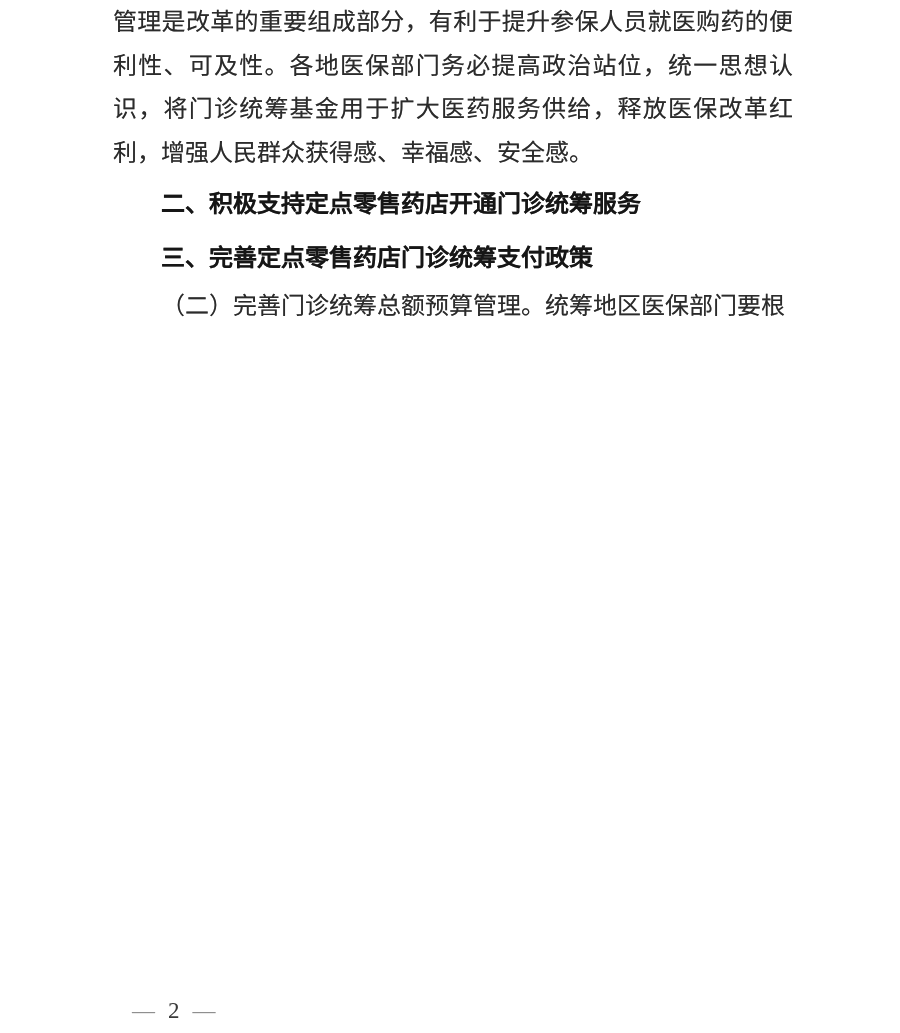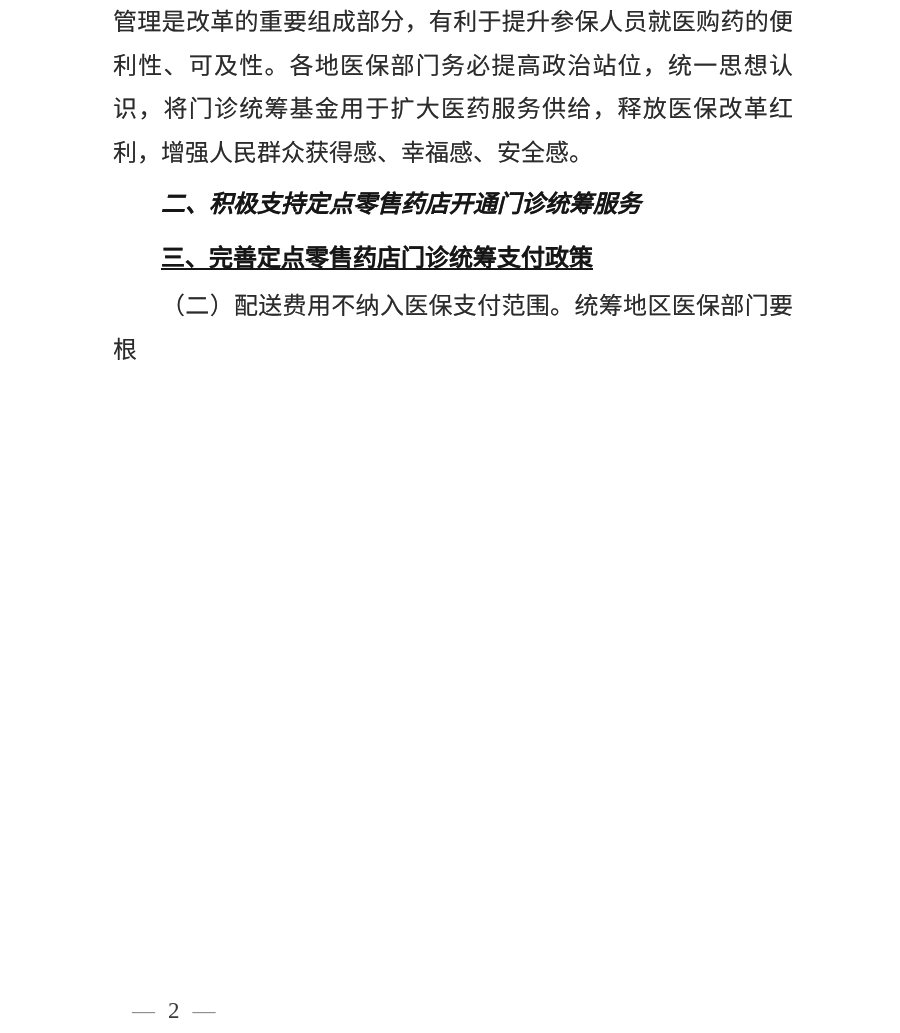--- a/index.html
+++ b/index.html
@@ -39,22 +39,22 @@
     font-family: "Liberation Sans", "DejaVu Sans", sans-serif;
     font-weight: 700;
     font-size: 24px;
     line-height: 43.7px;
     color: #161616;
     text-indent: 2em;
     text-align: left;
     margin: 0;
     text-shadow: 0 0 0.6px rgba(20,20,20,0.7);
   }
-  .content h2.heading-2 { margin-top: 6px; margin-bottom: 0; font-style: italic; }
-  .content h2.heading-3 { margin-top: 10px; margin-bottom: 3px; text-decoration: underline; }
+  .content h2.heading-2 { margin-top: 6px; margin-bottom: 0; }
+  .content h2.heading-3 { margin-top: 10px; margin-bottom: 3px; }
   .content p.para-last { margin-top: 6px; }
   .footer-page-number {
     position: absolute;
     left: 132px;
     top: 997px;
     font-family: "Liberation Serif", "DejaVu Serif", serif;
     font-size: 23px;
     line-height: 28px;
     color: #333333;
     white-space: nowrap;
@@ -76,21 +76,21 @@
   <div class="content">
 
     <p class="continuation">管理是改革的重要组成部分，有利于提升参保人员就医购药的便利性、可及性。各地医保部门务必提高政治站位，统一思想认识，将门诊统筹基金用于扩大医药服务供给，释放医保改革红利，增强人民群众获得感、幸福感、安全感。</p>
 
     <h2 class="heading-2">二、积极支持定点零售药店开通门诊统筹服务</h2>
 
 
     <h2 class="heading-3">三、完善定点零售药店门诊统筹支付政策</h2>
 
 
-    <p class="para-last">（二）配送费用不纳入医保支付范围。统筹地区医保部门要根</p>
+    <p class="para-last">（二）完善门诊统筹总额预算管理。统筹地区医保部门要根</p>
 
   </div>
 
   <div class="footer-page-number">
     <span class="dash">—</span><span class="num">2</span><span class="dash">—</span>
   </div>
 
 </div>
 
 </body></html>

